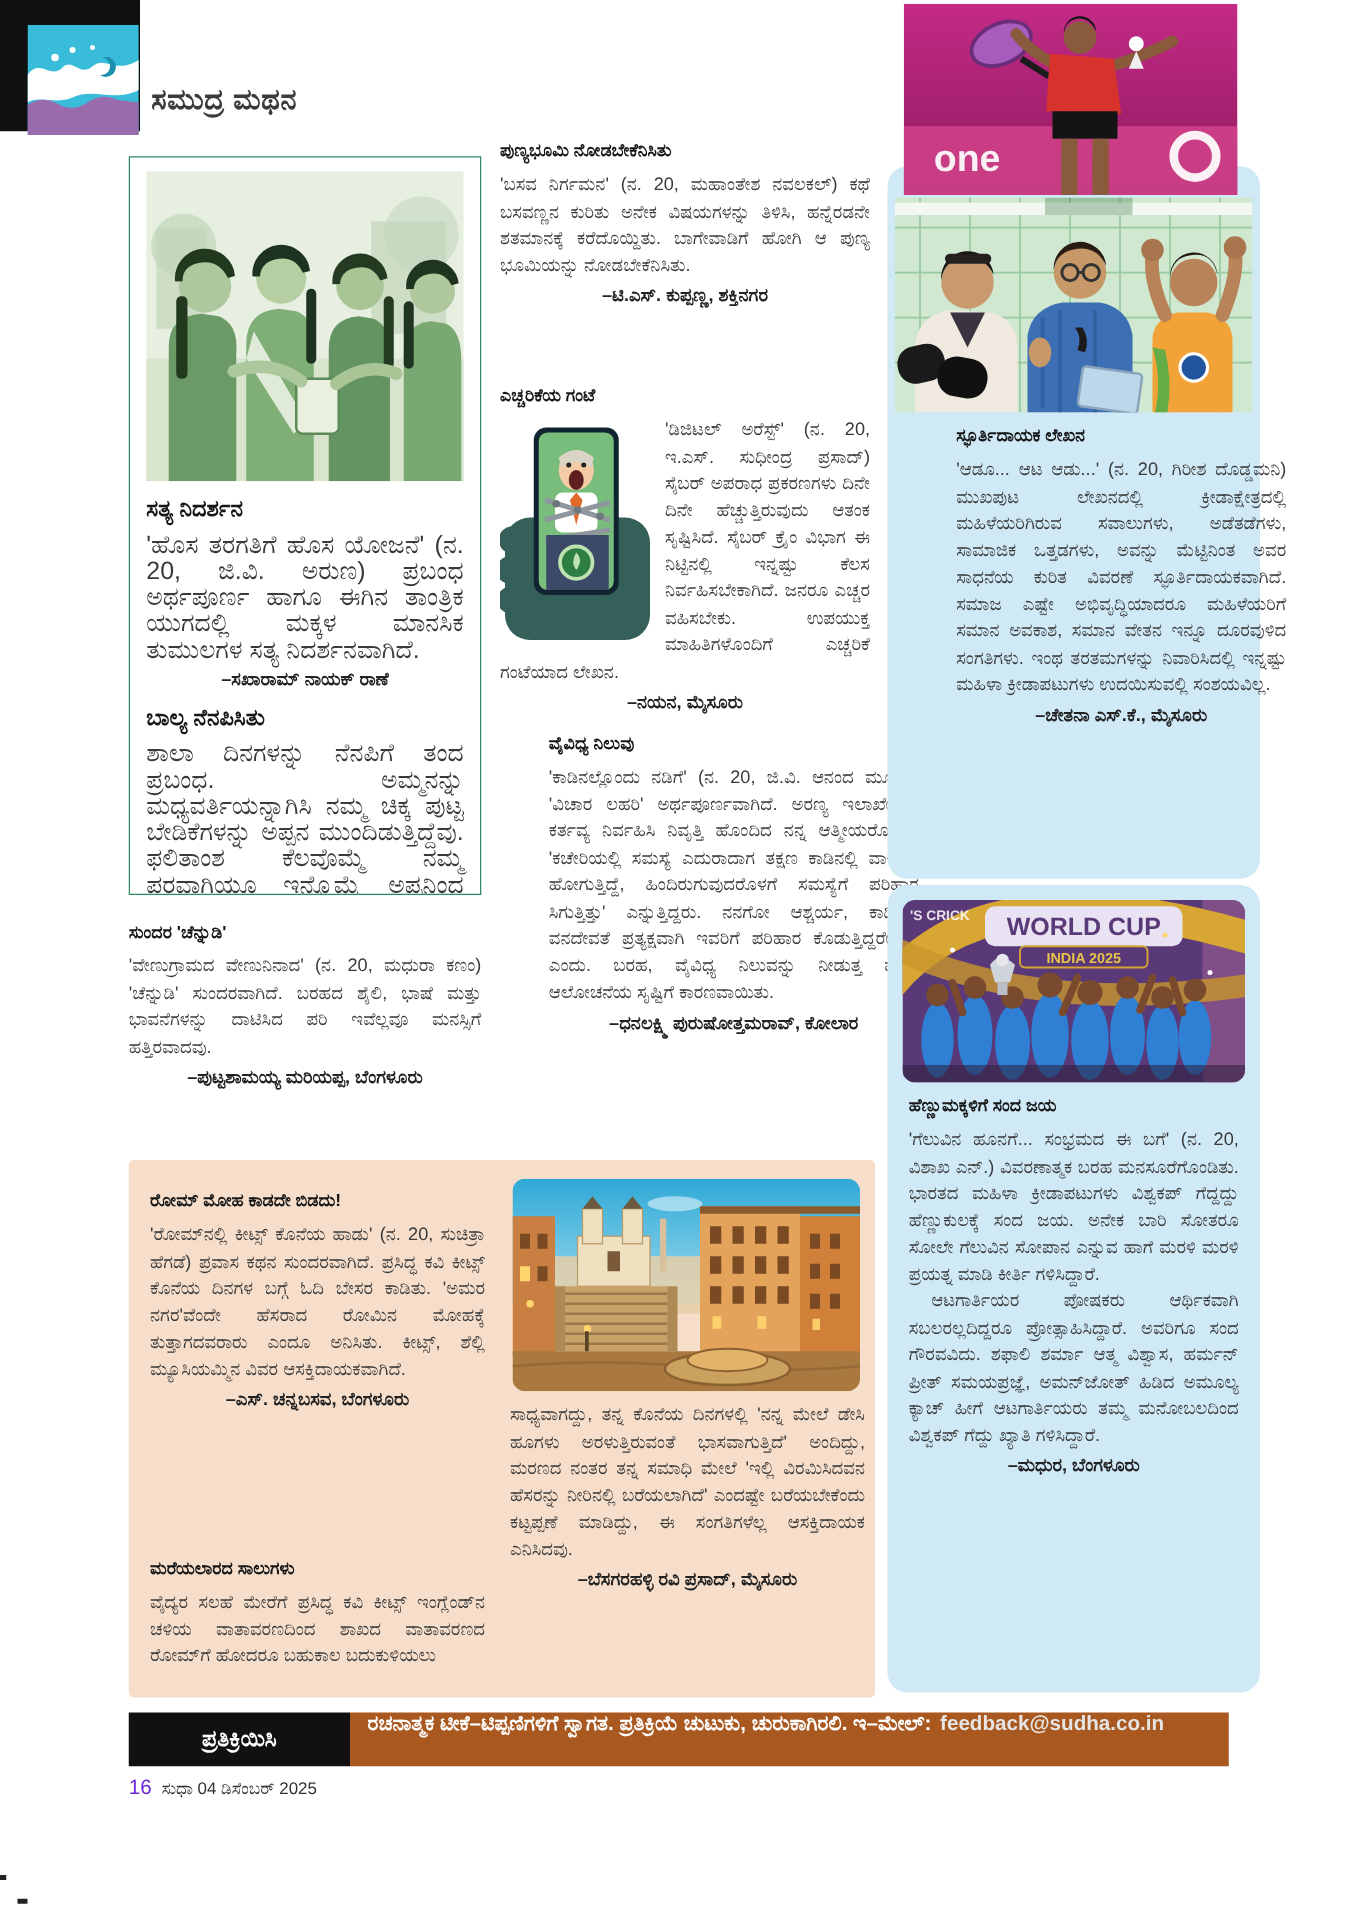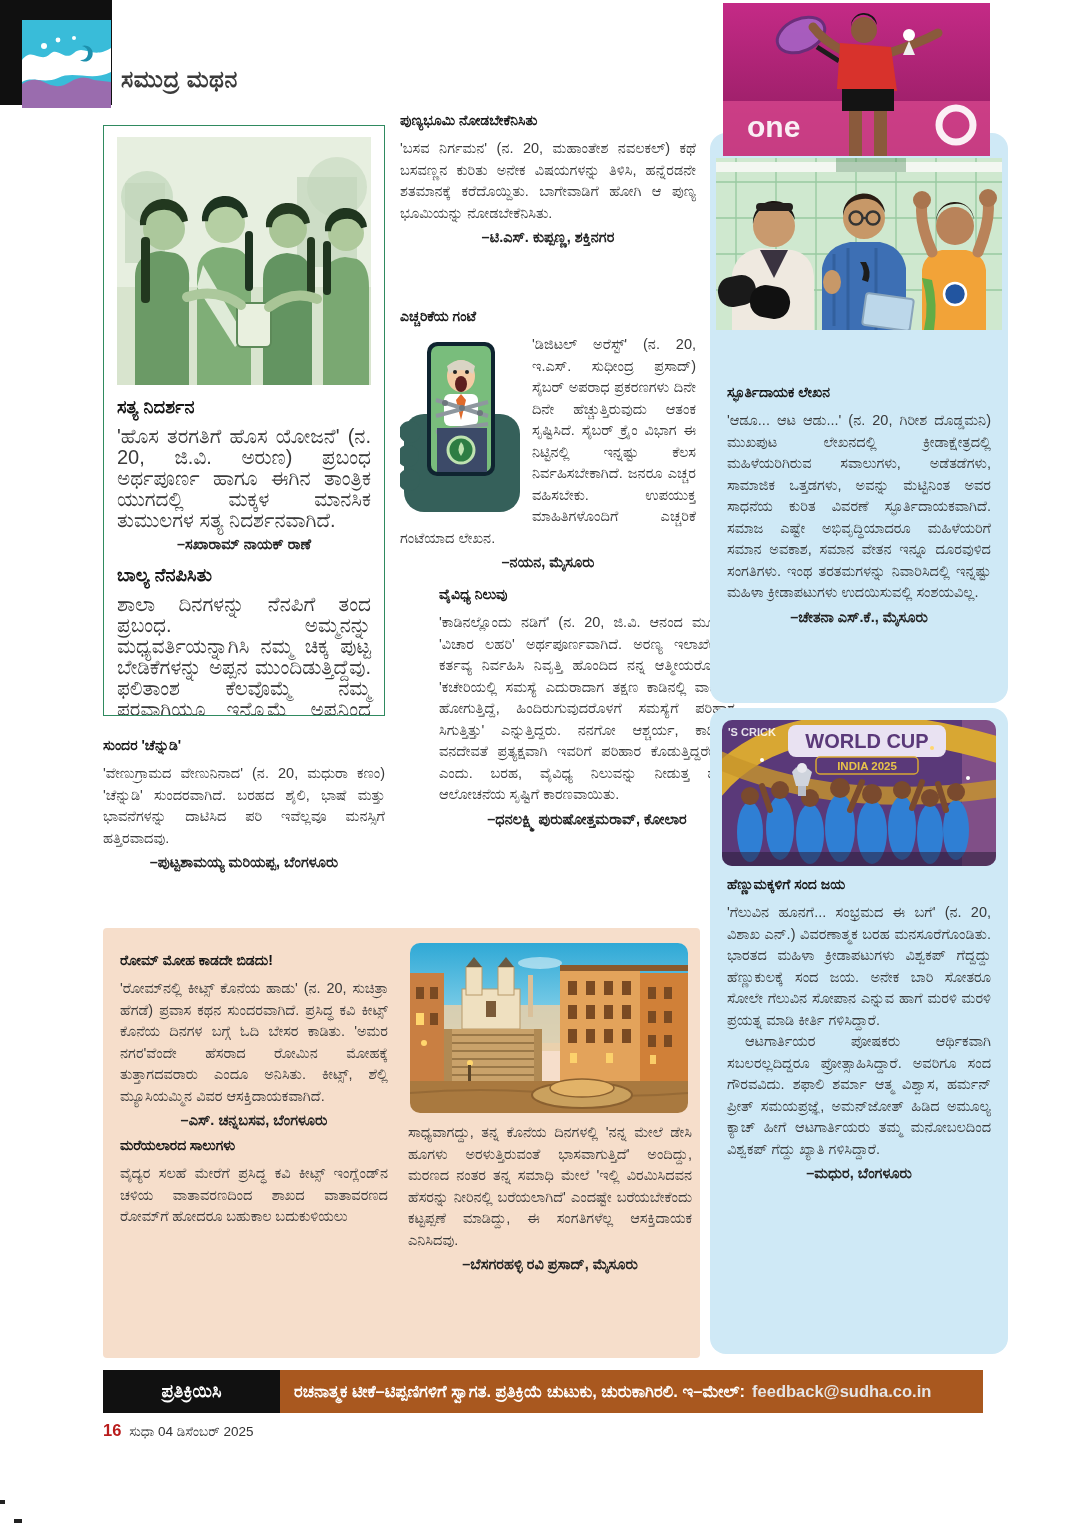--- a/index.html
+++ b/index.html
@@ -35,25 +35,25 @@
 
   
   .peach-panel { position:absolute; left:103px; top:928px; width:597px; height:430px; background:#f6decb; border-radius:4px; }
 
   
   .cartoon-wrap { float:left; width:122px; height:176px; margin:2px 10px 2px 0; }
 
   
   .feedback-bar { position:absolute; left:103px; top:1370px; width:880px; height:43px; display:flex; align-items:stretch;border-radius:13px; }
   .fb-label { background:#111111; color:#ffffff; font-size:18px; font-weight:700; display:flex; align-items:center; justify-content:center; width:177px; flex:none; }
-  .fb-msg { background:#a9581f; color:#ffffff; font-size:16.5px; font-weight:600; display:flex; align-items:center; padding-left:14px; flex:1; }
+  .fb-msg { background:#a9581f; color:#ffffff; font-size:16.5px; font-weight:600; display:flex; padding-left:14px; flex:1; }
   .fb-email { font-weight:800; margin-left:7px; color:#e5e5e5; text-decoration:none; }
 
   .page-footer { position:absolute; left:103px; top:1421px; font-size:13.5px; color:#333; }
-  .page-footer b { font-size:16.5px; font-weight:700; margin-right:8px; color:#b91c1c; }
+  .page-footer b { font-size:16.5px; font-weight:400; margin-right:8px; color:#6d28d9; }
 
   .artifact { position:absolute; background:#222; }
 </style>
 </head>
 <body>
 
 <div class="page">
 
   <div class="corner-black"></div>
   <div class="logo">
@@ -224,21 +224,21 @@
     <path d="M206,120 q8,26 2,52 l10,0 q4,-26 -2,-50 Z" fill="#3fae4a" opacity=".8"></path>
     <circle cx="239" cy="136" r="11" fill="#2255a0" stroke="#ffffff" stroke-width="2.5"></circle>
     <circle cx="239" cy="68" r="19" fill="#b9835a"></circle>
     <path d="M220,64 a19,19 0 0 1 38,-2 q-4,-18 -20,-16 q-16,1 -18,18 Z" fill="#241a12"></path>
     <path d="M216,94 C208,76 204,60 206,46" stroke="#b9835a" stroke-width="11" fill="none" stroke-linecap="round"></path>
     <path d="M262,94 C270,74 274,58 272,44" stroke="#b9835a" stroke-width="11" fill="none" stroke-linecap="round"></path>
     <circle cx="206" cy="42" r="9" fill="#a9754e"></circle>
     <circle cx="272" cy="40" r="9" fill="#a9754e"></circle>
   </svg>
 
-  <div class="art" style="left:727px; top:340px; width:264px; height:352px;margin-top:44px;">
+  <div class="art" style="left:765px; top:340px; width:264px; height:352px;">
     <h3>ಸ್ಫೂರ್ತಿದಾಯಕ ಲೇಖನ</h3>
     <p>'ಆಡೂ... ಆಟ ಆಡು...' (ನ. 20, ಗಿರೀಶ ದೊಡ್ಡಮನಿ) ಮುಖಪುಟ ಲೇಖನದಲ್ಲಿ ಕ್ರೀಡಾಕ್ಷೇತ್ರದಲ್ಲಿ ಮಹಿಳೆಯರಿಗಿರುವ ಸವಾಲುಗಳು, ಅಡೆತಡೆಗಳು, ಸಾಮಾಜಿಕ ಒತ್ತಡಗಳು, ಅವನ್ನು ಮೆಟ್ಟಿನಿಂತ ಅವರ ಸಾಧನೆಯ ಕುರಿತ ವಿವರಣೆ ಸ್ಫೂರ್ತಿದಾಯಕವಾಗಿದೆ. ಸಮಾಜ ಎಷ್ಟೇ ಅಭಿವೃದ್ಧಿಯಾದರೂ ಮಹಿಳೆಯರಿಗೆ ಸಮಾನ ಅವಕಾಶ, ಸಮಾನ ವೇತನ ಇನ್ನೂ ದೂರವುಳಿದ ಸಂಗತಿಗಳು. ಇಂಥ ತರತಮಗಳನ್ನು ನಿವಾರಿಸಿದಲ್ಲಿ ಇನ್ನಷ್ಟು ಮಹಿಳಾ ಕ್ರೀಡಾಪಟುಗಳು ಉದಯಿಸುವಲ್ಲಿ ಸಂಶಯವಿಲ್ಲ.</p>
     <span class="author">–ಚೇತನಾ ಎಸ್.ಕೆ., ಮೈಸೂರು</span>
   </div>
 
   <svg class="photo rounded" style="left:722px; top:720px;" width="274" height="146" viewBox="0 0 274 146">
     <rect width="274" height="146" fill="#5a3979"></rect>
     <rect x="240" width="34" height="146" fill="#b06a9a" opacity=".45"></rect>
     <path d="M-12,70 Q70,-34 290,34" stroke="#d8a733" stroke-width="26" fill="none"></path>
     <path d="M-16,34 Q110,96 292,66" stroke="#c8962a" stroke-width="18" fill="none" opacity=".8"></path>
@@ -292,21 +292,21 @@
   </div>
 
   <div class="peach-panel"></div>
 
   <div class="art" style="left:120px; top:952px; width:268px; height:248px;">
     <h3>ರೋಮ್ ಮೋಹ ಕಾಡದೇ ಬಿಡದು!</h3>
     <p>'ರೋಮ್‌ನಲ್ಲಿ ಕೀಟ್ಸ್ ಕೊನೆಯ ಹಾಡು' (ನ. 20, ಸುಚಿತ್ರಾ ಹೆಗಡೆ) ಪ್ರವಾಸ ಕಥನ ಸುಂದರವಾಗಿದೆ. ಪ್ರಸಿದ್ಧ ಕವಿ ಕೀಟ್ಸ್ ಕೊನೆಯ ದಿನಗಳ ಬಗ್ಗೆ ಓದಿ ಬೇಸರ ಕಾಡಿತು. 'ಅಮರ ನಗರ'ವೆಂದೇ ಹೆಸರಾದ ರೋಮಿನ ಮೋಹಕ್ಕೆ ತುತ್ತಾಗದವರಾರು ಎಂದೂ ಅನಿಸಿತು. ಕೀಟ್ಸ್, ಶೆಲ್ಲಿ ಮ್ಯೂಸಿಯಮ್ಮಿನ ವಿವರ ಆಸಕ್ತಿದಾಯಕವಾಗಿದೆ.</p>
     <span class="author">–ಎಸ್. ಚನ್ನಬಸವ, ಬೆಂಗಳೂರು</span>
   </div>
 
-  <div class="art" style="left:120px; top:1138px; width:268px; height:150px;font-family:Liberation Serif, serif;">
+  <div class="art" style="left:120px; top:1246px; width:268px; height:150px;">
     <h3>ಮರೆಯಲಾರದ ಸಾಲುಗಳು</h3>
     <p>ವೈದ್ಯರ ಸಲಹೆ ಮೇರೆಗೆ ಪ್ರಸಿದ್ಧ ಕವಿ ಕೀಟ್ಸ್ ಇಂಗ್ಲೆಂಡ್‌ನ ಚಳಿಯ ವಾತಾವರಣದಿಂದ ಶಾಖದ ವಾತಾವರಣದ ರೋಮ್‌ಗೆ ಹೋದರೂ ಬಹುಕಾಲ ಬದುಕುಳಿಯಲು</p>
   </div>
 
   <svg class="photo rounded" style="left:410px; top:943px;" width="278" height="170" viewBox="0 0 278 170">
     <defs>
       <linearGradient id="sky" x1="0" y1="0" x2="0" y2="1">
         <stop offset="0" stop-color="#2fa9d6"></stop>
           <stop offset="1" stop-color="#9fdcef"></stop>
       </linearGradient>

